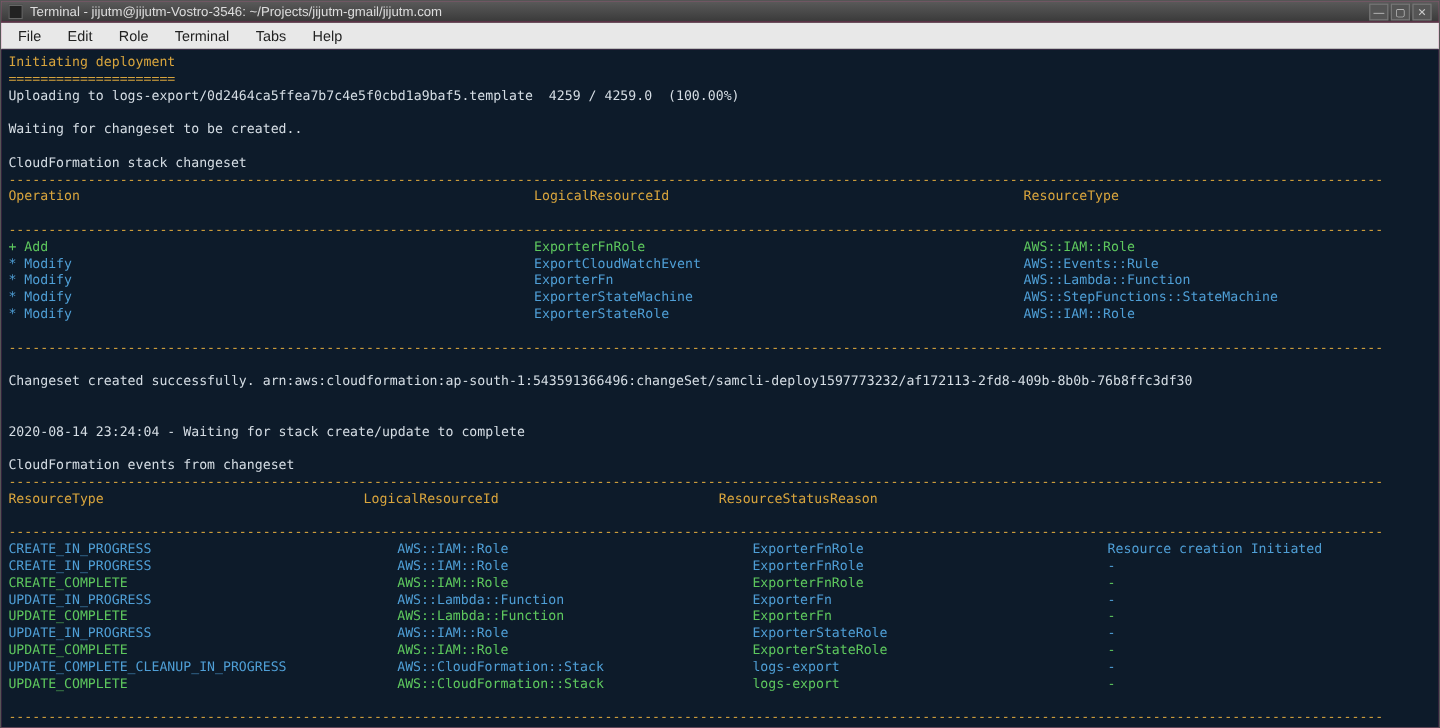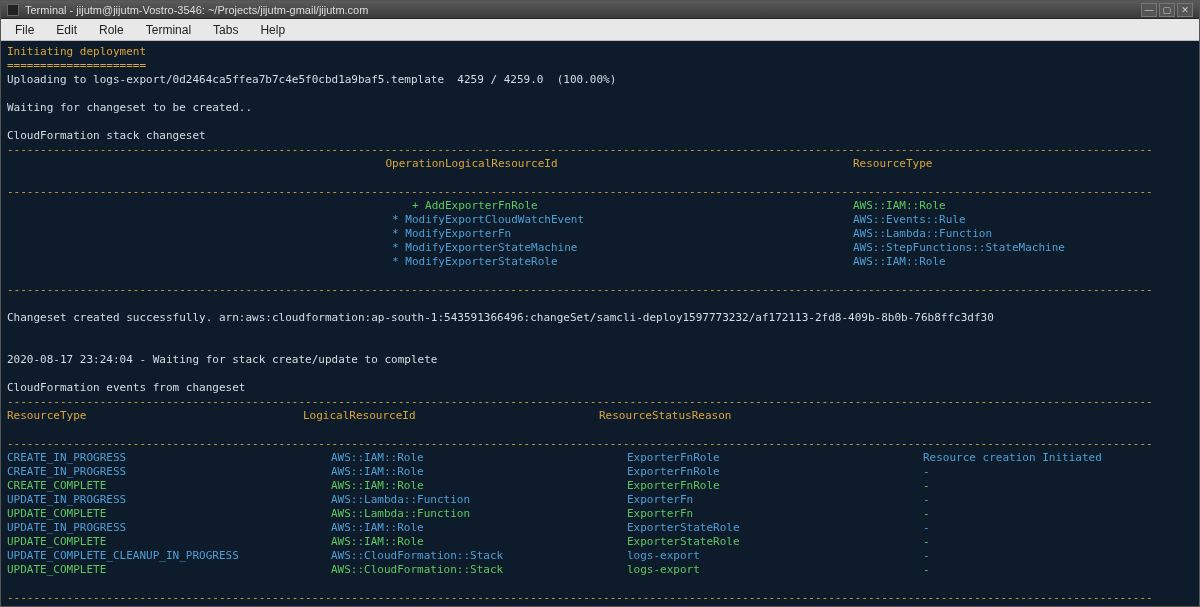--- a/index.html
+++ b/index.html
@@ -82,21 +82,21 @@
     overflow: hidden;
     white-space: pre;
   }
   .c-yellow { color: #d9a53d; }
   .c-orange { color: #d9a53d; }
   .c-green { color: #5ec85e; }
   .c-blue { color: #4f9fd6; }
   .c-white { color: #d5dde4; }
   .dash-line { color: #d9a53d; }
   .row { display: flex; }
-  .col-op { width: 438px; text-align: right; }
+  .col-op { width: 438px; }
   .col-lid { width: 408px; }
   .col-rt { flex: 1; }
   .col-rs { width: 324px; }
   .col-rtype { width: 296px; }
   .col-lr { width: 296px; }
   .col-rsr { flex: 1; }
 </style>
 </head>
 <body>
 
@@ -132,21 +132,21 @@
 <span class="c-white">CloudFormation stack changeset</span>
 <span class="dash-line">-----------------------------------------------------------------------------------------------------------------------------------------------------------------------------</span>
 <div class="row"><span class="col-op c-orange">Operation</span><span class="col-lid c-orange">LogicalResourceId</span><span class="col-rt c-orange">ResourceType</span></div>
 <span class="dash-line">-----------------------------------------------------------------------------------------------------------------------------------------------------------------------------</span>
 <div id="changeset-rows"><div class="row"><span class="col-op c-green">+ Add</span><span class="col-lid c-green">ExporterFnRole</span><span class="col-rt c-green">AWS::IAM::Role</span></div><div class="row"><span class="col-op c-blue">* Modify</span><span class="col-lid c-blue">ExportCloudWatchEvent</span><span class="col-rt c-blue">AWS::Events::Rule</span></div><div class="row"><span class="col-op c-blue">* Modify</span><span class="col-lid c-blue">ExporterFn</span><span class="col-rt c-blue">AWS::Lambda::Function</span></div><div class="row"><span class="col-op c-blue">* Modify</span><span class="col-lid c-blue">ExporterStateMachine</span><span class="col-rt c-blue">AWS::StepFunctions::StateMachine</span></div><div class="row"><span class="col-op c-blue">* Modify</span><span class="col-lid c-blue">ExporterStateRole</span><span class="col-rt c-blue">AWS::IAM::Role</span></div></div>
 <span class="dash-line">-----------------------------------------------------------------------------------------------------------------------------------------------------------------------------</span>
 
 <span class="c-white">Changeset created successfully. arn:aws:cloudformation:ap-south-1:543591366496:changeSet/samcli-deploy1597773232/af172113-2fd8-409b-8b0b-76b8ffc3df30</span>
 
 
-<span class="c-white">2020-08-17 23:24:04 - Waiting for stack create/update to complete</span>
+<span class="c-white">2020-08-14 23:24:04 - Waiting for stack create/update to complete</span>
 
 <span class="c-white">CloudFormation events from changeset</span>
 <span class="dash-line">-----------------------------------------------------------------------------------------------------------------------------------------------------------------------------</span>
 <div class="row"><span class="col-rtype c-orange">ResourceType</span><span class="col-lr c-orange">LogicalResourceId</span><span class="col-rsr c-orange">ResourceStatusReason</span></div>
 <span class="dash-line">-----------------------------------------------------------------------------------------------------------------------------------------------------------------------------</span>
 <div id="event-rows"><div class="row"><span class="col-rs c-blue">CREATE_IN_PROGRESS</span><span class="col-rtype c-blue">AWS::IAM::Role</span><span class="col-lr c-blue">ExporterFnRole</span><span class="col-rsr c-blue">Resource creation Initiated</span></div><div class="row"><span class="col-rs c-blue">CREATE_IN_PROGRESS</span><span class="col-rtype c-blue">AWS::IAM::Role</span><span class="col-lr c-blue">ExporterFnRole</span><span class="col-rsr c-blue">-</span></div><div class="row"><span class="col-rs c-green">CREATE_COMPLETE</span><span class="col-rtype c-green">AWS::IAM::Role</span><span class="col-lr c-green">ExporterFnRole</span><span class="col-rsr c-green">-</span></div><div class="row"><span class="col-rs c-blue">UPDATE_IN_PROGRESS</span><span class="col-rtype c-blue">AWS::Lambda::Function</span><span class="col-lr c-blue">ExporterFn</span><span class="col-rsr c-blue">-</span></div><div class="row"><span class="col-rs c-green">UPDATE_COMPLETE</span><span class="col-rtype c-green">AWS::Lambda::Function</span><span class="col-lr c-green">ExporterFn</span><span class="col-rsr c-green">-</span></div><div class="row"><span class="col-rs c-blue">UPDATE_IN_PROGRESS</span><span class="col-rtype c-blue">AWS::IAM::Role</span><span class="col-lr c-blue">ExporterStateRole</span><span class="col-rsr c-blue">-</span></div><div class="row"><span class="col-rs c-green">UPDATE_COMPLETE</span><span class="col-rtype c-green">AWS::IAM::Role</span><span class="col-lr c-green">ExporterStateRole</span><span class="col-rsr c-green">-</span></div><div class="row"><span class="col-rs c-blue">UPDATE_COMPLETE_CLEANUP_IN_PROGRESS</span><span class="col-rtype c-blue">AWS::CloudFormation::Stack</span><span class="col-lr c-blue">logs-export</span><span class="col-rsr c-blue">-</span></div><div class="row"><span class="col-rs c-green">UPDATE_COMPLETE</span><span class="col-rtype c-green">AWS::CloudFormation::Stack</span><span class="col-lr c-green">logs-export</span><span class="col-rsr c-green">-</span></div></div>
 <span class="dash-line">-----------------------------------------------------------------------------------------------------------------------------------------------------------------------------</span>
 
 
 </div>

